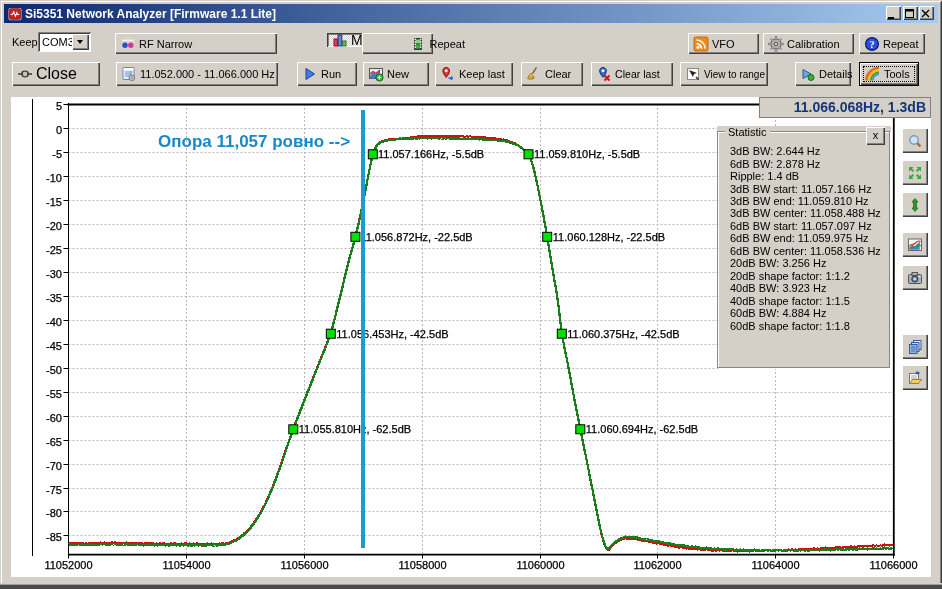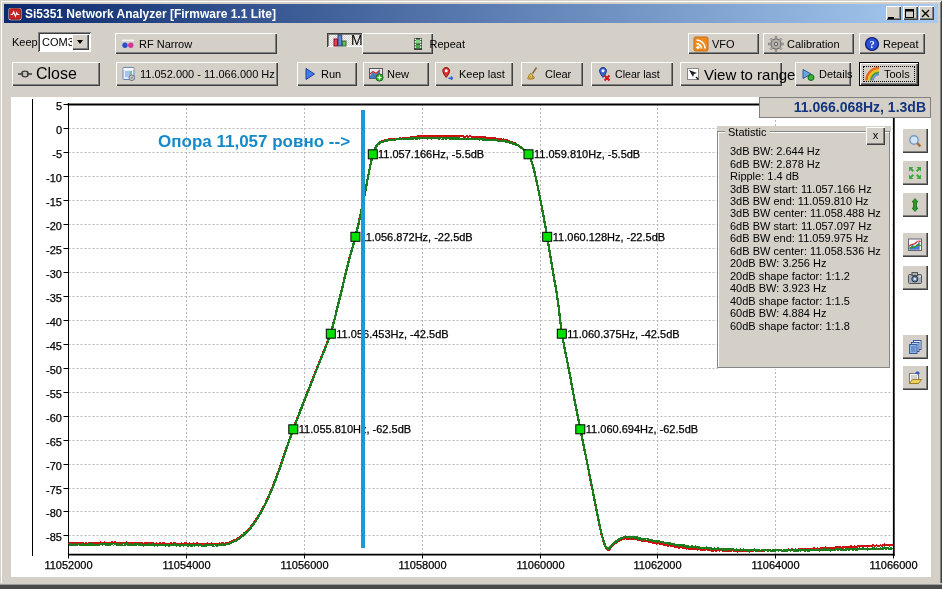--- a/index.html
+++ b/index.html
@@ -173,21 +173,21 @@
     <span>Clear</span>
   </div>
 <div class="btn" style="left:591px;top:62px;width:82px;height:24px;font-size:10.6px;">
     <svg class="ic" width="16" height="16" viewBox="0 0 16 16">
       <path d="M7 1.5C5 1.5 3.6 3 3.6 4.8c0 2.6 3.4 6.6 3.4 6.6s3.4-4 3.4-6.6C10.4 3 9 1.5 7 1.5z" fill="#3a62d0" stroke="#16307e"></path>
       <circle cx="7" cy="4.8" r="1.5" fill="#fff"></circle>
       <path d="M8.5 9.5l5 5m0-5l-5 5" stroke="#d01818" stroke-width="2"></path>
     </svg>
     <span>Clear last</span>
   </div>
-<div class="btn" style="left:680px;top:62px;width:102px;height:24px;font-size:15px;">
+<div class="btn" style="left:680px;top:62px;width:88px;height:24px;font-size:10px;">
     <svg class="ic" width="16" height="16" viewBox="0 0 16 16">
       <rect x="2.5" y="2.5" width="11" height="11" fill="#fff" stroke="#888"></rect>
       <path d="M4 4l4 7 1-3 3-1z" fill="#222"></path>
       <path d="M11 11l2.5 2.5" stroke="#222" stroke-width="1.4"></path>
     </svg>
     <span>View to range</span>
   </div>
 <div class="btn" style="left:795px;top:62px;width:56px;height:24px;font-size:11px;">
     <svg class="ic" width="16" height="16" viewBox="0 0 16 16">
       <path d="M3 3.5L11 8 3 12.5Z" fill="#66aadf" stroke="#2a5a9a"></path>

